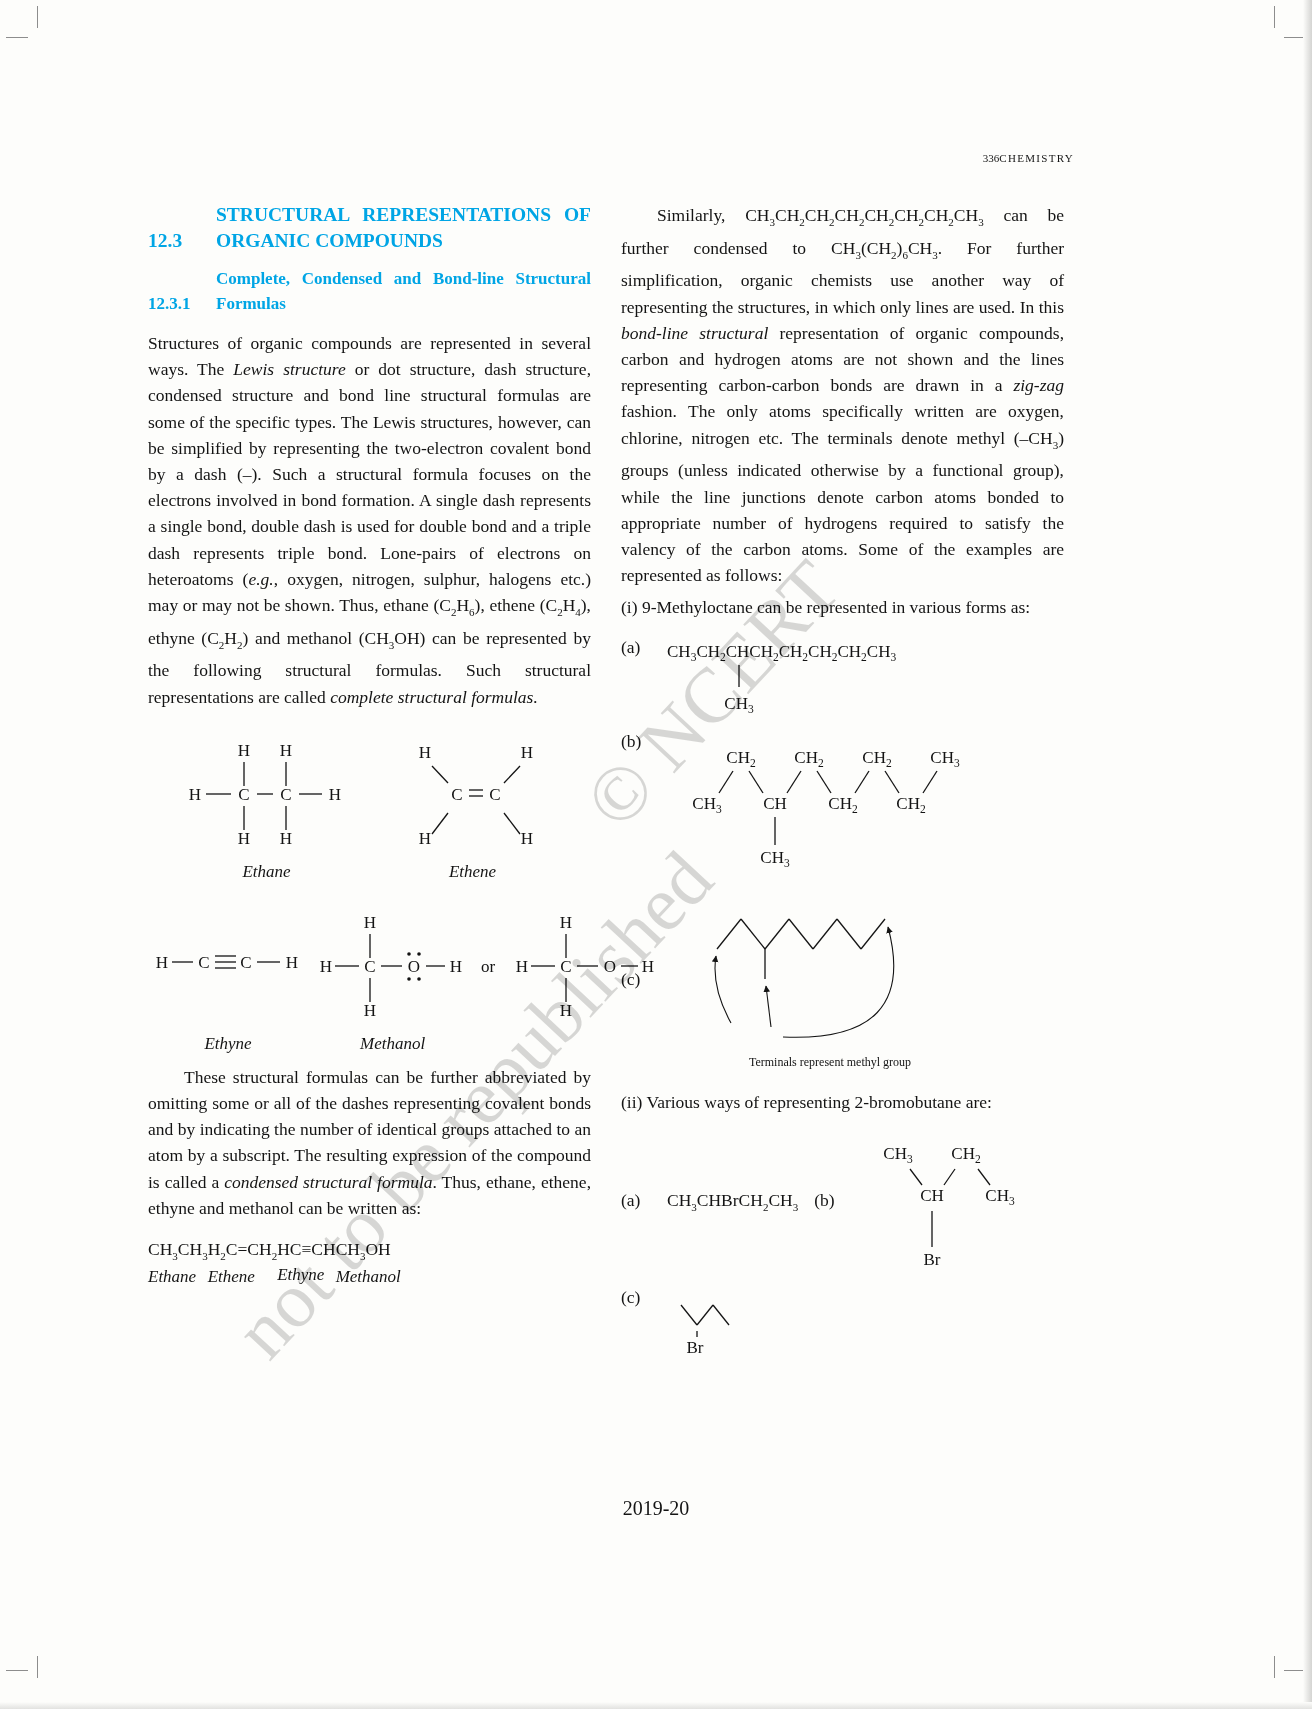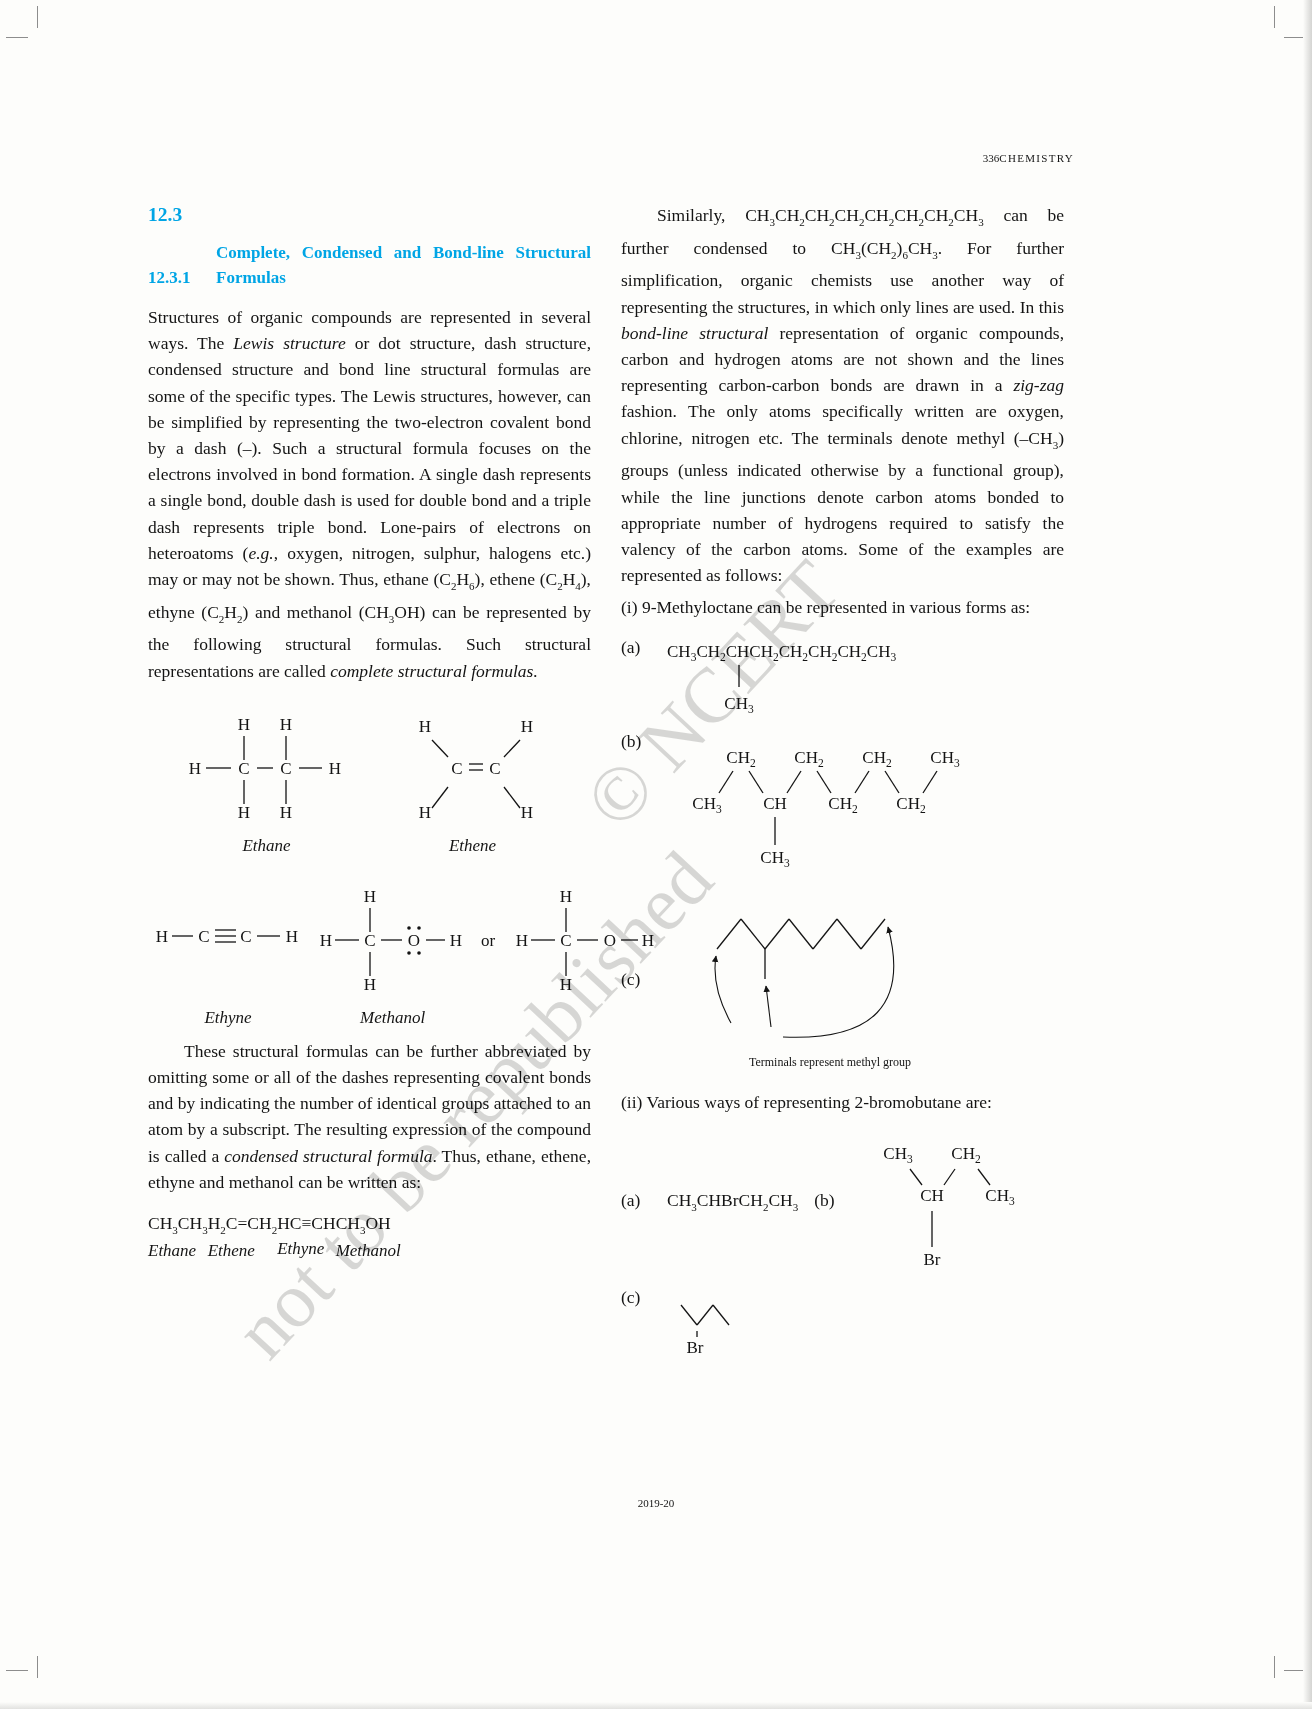--- a/index.html
+++ b/index.html
@@ -58,21 +58,21 @@
   svg.diagram circle { fill:#141414; }
   
   .watermark {
     position:absolute; z-index:3; pointer-events:none; white-space:nowrap;
     font-size:78px; color:#000; opacity:0.15; transform:rotate(-47deg);
     transform-origin:left center; font-family:"Liberation Serif", serif;
   }
   .wm1 { left:600px; top:770px; }
   .wm2 { left:250px; top:1300px; }
   
-  .footer { position:absolute; left:0; width:100%; top:1497px; text-align:center; font-size:11px; z-index:2; }
+  .footer { position:absolute; left:0; width:100%; top:1497px; text-align:center; font-size:20px; z-index:2; }
   
   .mark { position:absolute; background:#8d8d8d; z-index:1; }
   
   .edge-right { position:absolute; right:0; top:0; width:9px; height:100%;
     background:linear-gradient(to right,#fdfdfb,#d4d4d2); z-index:1; }
   .edge-bottom { position:absolute; left:0; bottom:0; height:7px; width:100%;
     background:linear-gradient(to bottom,#fdfdfb,#e2e2e0); z-index:1; }
 </style>
 </head>
 <body>
@@ -96,20 +96,21 @@
   <header class="running-head">
     <span class="page-number">336</span>
     <span class="book-title">CHEMISTRY</span>
   </header>
 
   <main class="columns">
 
     <section class="col">
       <h2 class="heading">
         <span class="hnum">12.3</span>
+        <span class="htext">STRUCTURAL REPRESENTATIONS OF ORGANIC COMPOUNDS</span>
       </h2>
       <h3 class="heading sub">
         <span class="hnum">12.3.1</span>
         <span class="htext">Complete, Condensed and Bond-line Structural Formulas</span>
       </h3>
 
       <p class="body">Structures of organic compounds are represented in several ways. The <i>Lewis structure</i> or dot structure, dash structure, condensed structure and bond line structural formulas are some of the specific types. The Lewis structures, however, can be simplified by representing the two-electron covalent bond by a dash (–). Such a structural formula focuses on the electrons involved in bond formation. A single dash represents a single bond, double dash is used for double bond and a triple dash represents triple bond. Lone-pairs of electrons on heteroatoms (<i>e.g.</i>, oxygen, nitrogen, sulphur, halogens etc.) may or may not be shown. Thus, ethane (C<sub>2</sub>H<sub>6</sub>), ethene (C<sub>2</sub>H<sub>4</sub>), ethyne (C<sub>2</sub>H<sub>2</sub>) and methanol (CH<sub>3</sub>OH) can be represented by the following structural formulas. Such structural representations are called <i>complete structural formulas.</i></p>
 
       <div class="fig-row">
         <figure>

